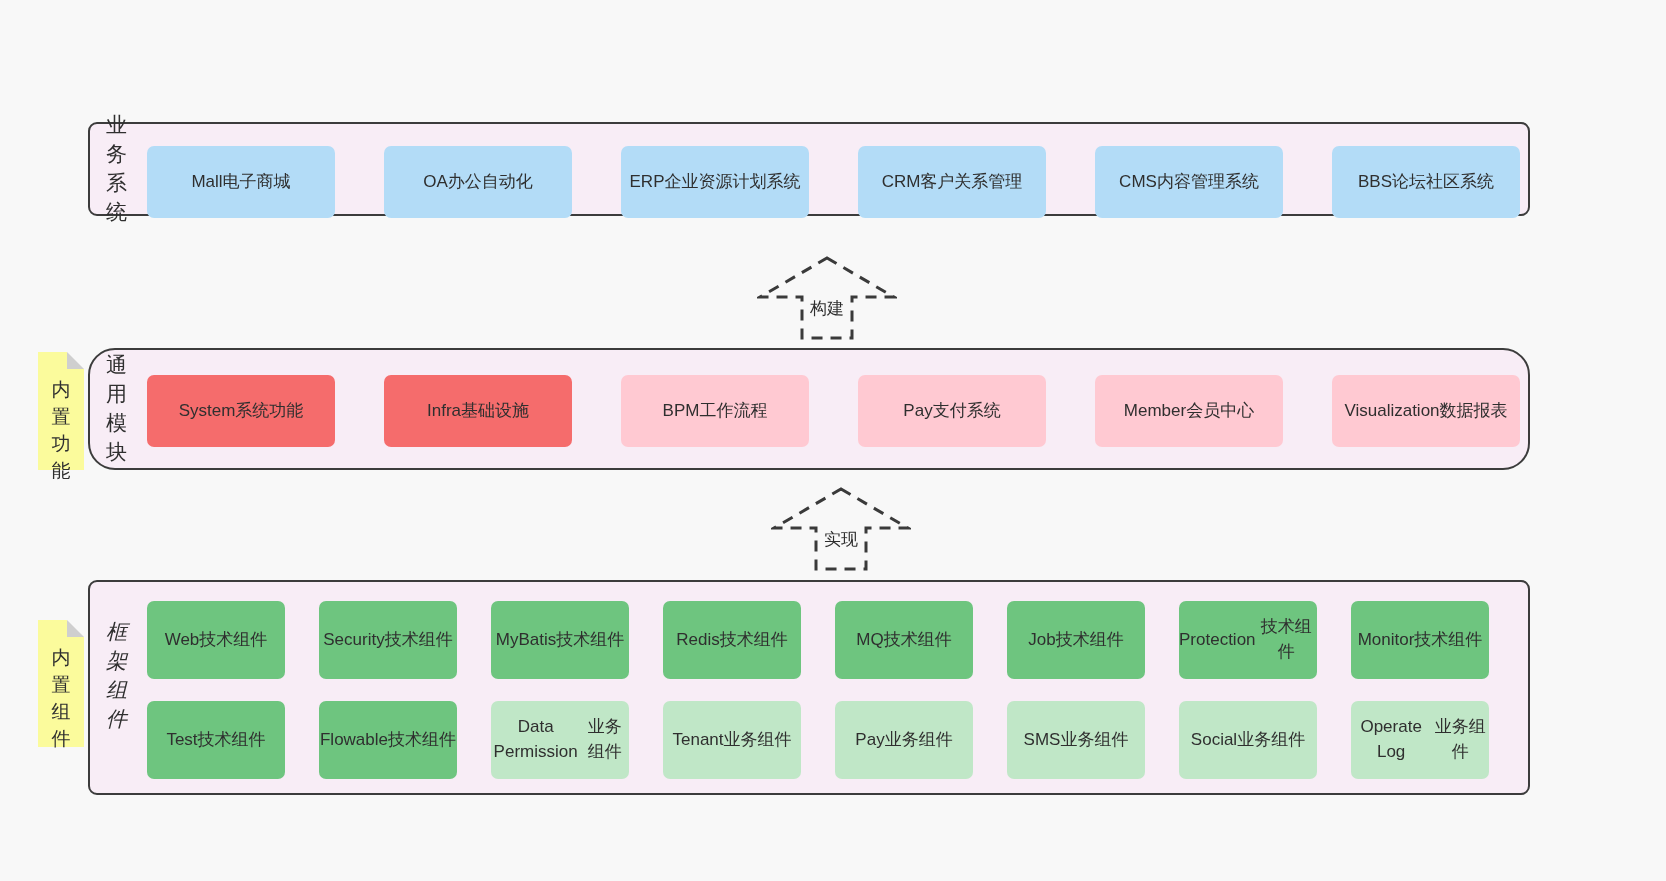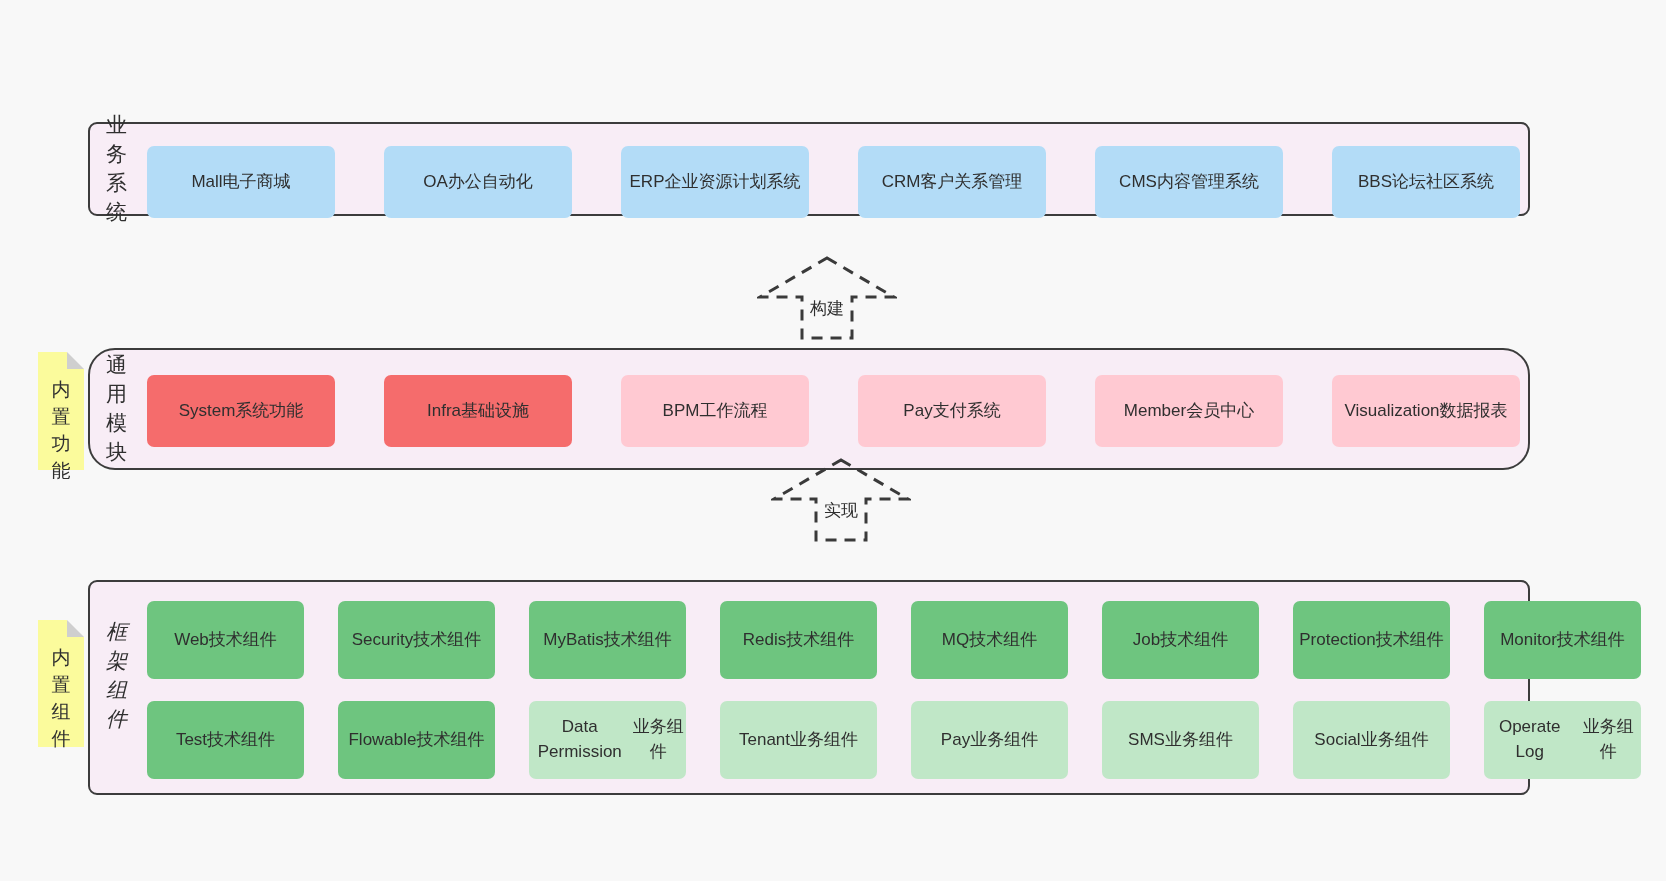--- a/index.html
+++ b/index.html
@@ -28,29 +28,29 @@
   .band1 .boxes{top:22px;gap:49px;}
   .band2 .boxes{top:25px;gap:49px;}
   .band3 .boxes.row1{top:19px;gap:34px;}
   .band3 .boxes.row2{top:119px;gap:34px;}
   .box{
     display:flex;flex-direction:row;justify-content:center;align-items:center;
     text-align:center;border-radius:7px;font-size:17px;line-height:1.45;
     color:var(--text,#2f2f2f);
   }
   .band1 .box,.band2 .box{width:188px;height:72px;}
-  .band3 .box{width:157px;height:78px;}
+  .band3 .box{width:138px;height:78px;}
   .blue{background:var(--node_blue,#b3dcf7);}
   .red{background:var(--node_red,#f56c6c);}
   .pink{background:var(--node_pink,#ffc9d2);}
   .green{background:var(--node_green,#6ec57f);}
   .lightgreen{background:var(--node_light_green,#c0e7c7);}
   .arrow{position:absolute;width:140px;height:86px;}
   .arrow1{left:757px;top:255px;}
-  .arrow2{left:771px;top:457px;text-align:center;}
+  .arrow2{left:771px;top:486px;text-align:center;}
   .arrow svg{display:block;}
   .arrow-label{
     position:absolute;left:50%;top:42px;transform:translateX(-50%);
     background:var(--page_bg,#f8f8f8);font-size:17px;padding:0 3px;white-space:nowrap;
   }
   .note{
     position:absolute;left:38px;width:46px;
     background:var(--note_yellow,#fbfb9c);
   }
   .note1{top:352px;height:118px;}

